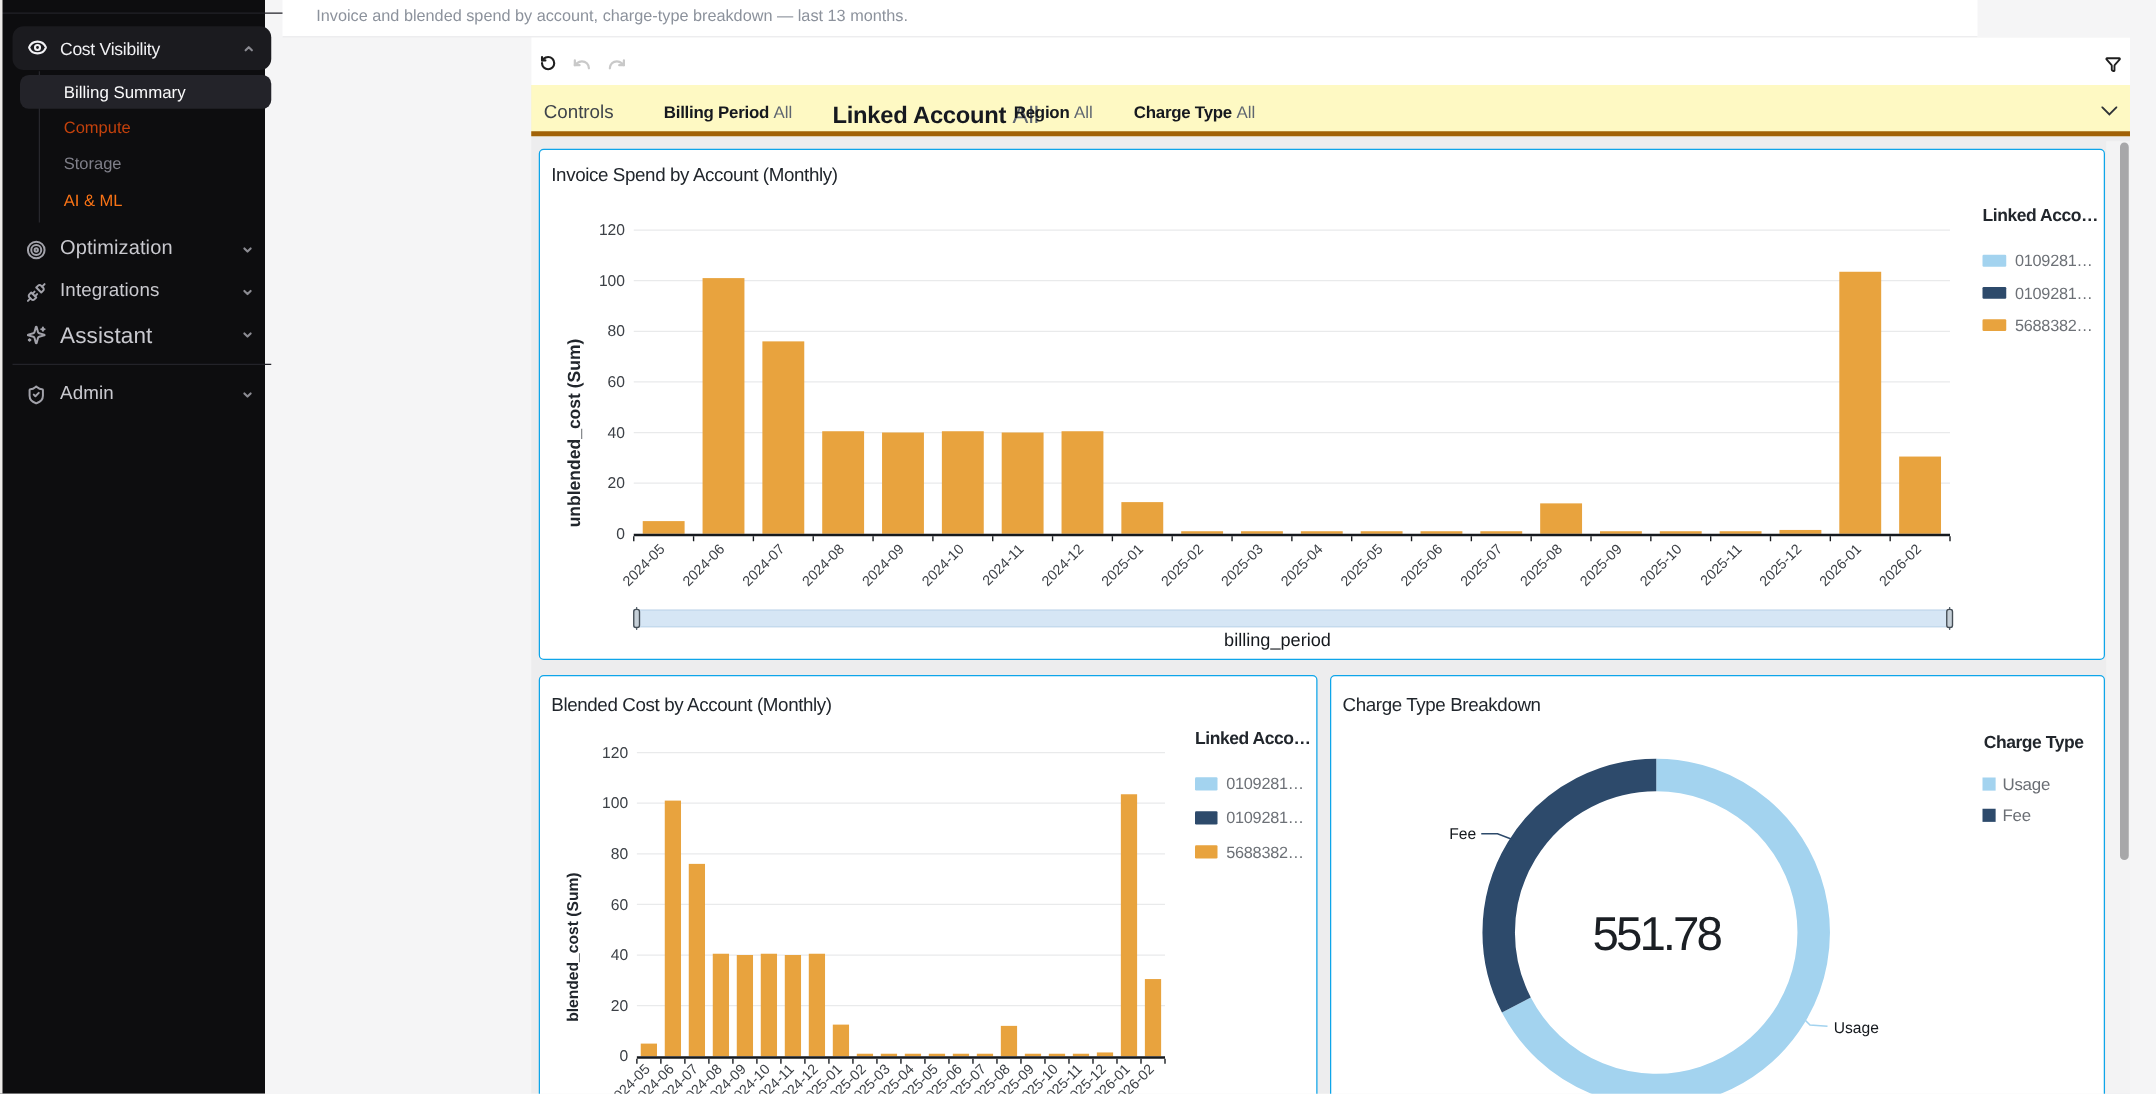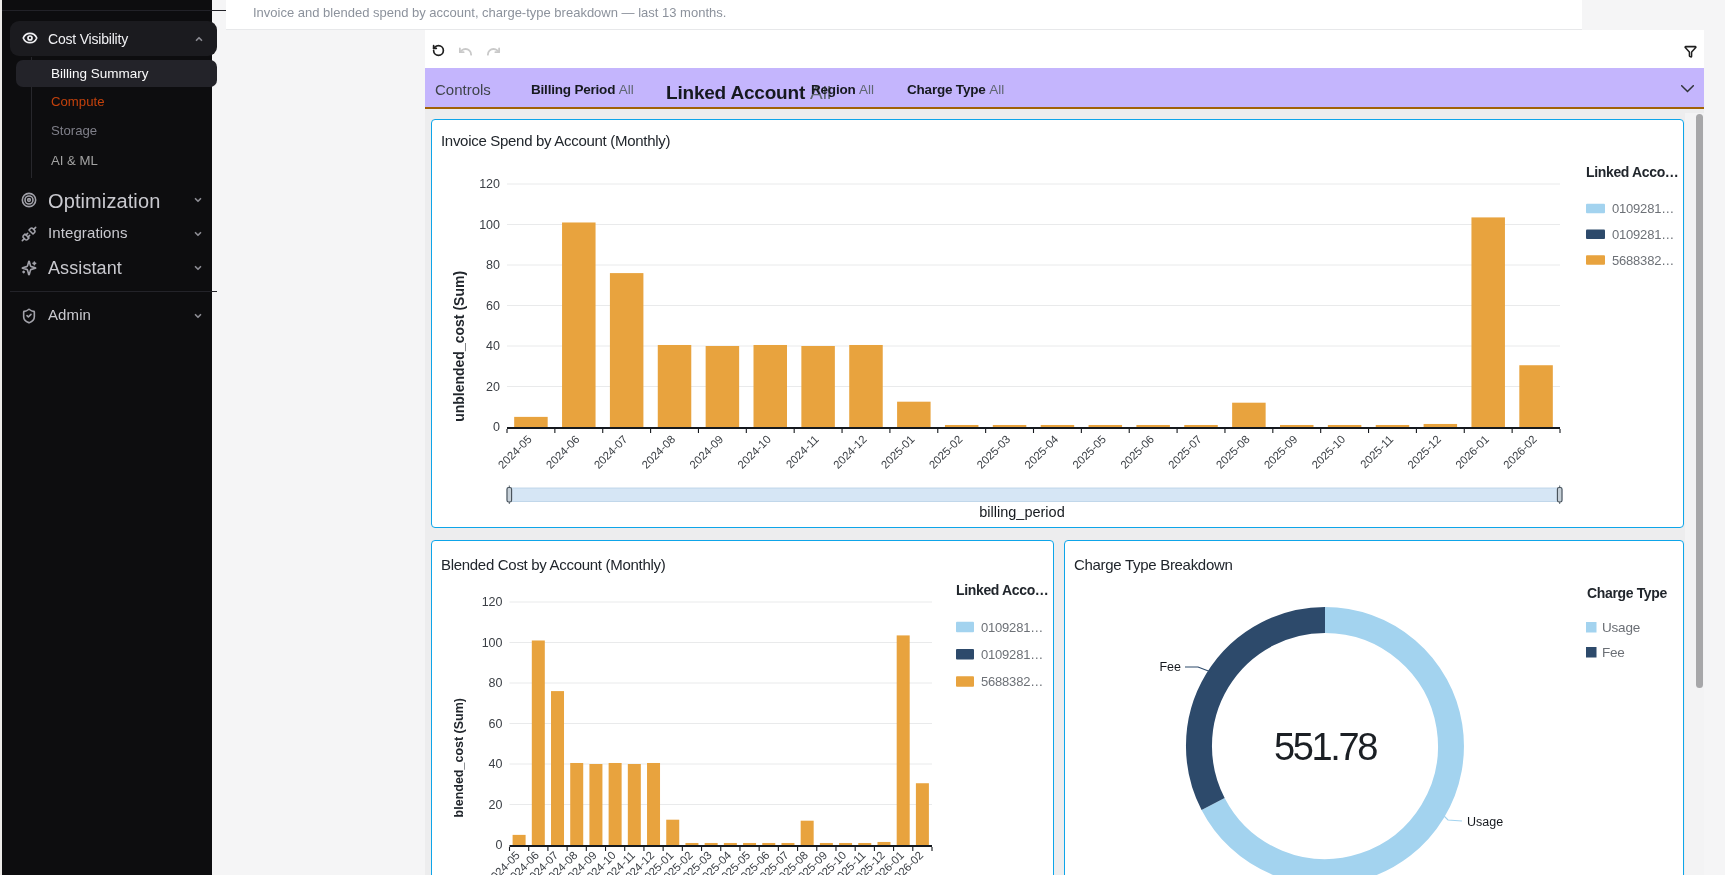--- a/index.html
+++ b/index.html
@@ -21,27 +21,27 @@
     </svg>
     <div style="position:absolute;left:48px;top:31px;font-size:14px;letter-spacing:-.2px;font-weight:500;color:#f1f1f4">Cost Visibility</div>
     <svg style="position:absolute;left:194px;top:34px" width="10" height="10" viewBox="0 0 24 24" fill="none" stroke="#8b8b92" stroke-width="4.08" stroke-linecap="round" stroke-linejoin="round">
       <path d="m18 15-6-6-6 6"></path>
     </svg>
     <div style="position:absolute;left:31px;top:57px;width:1px;height:121px;background:#27272c"></div>
     <div style="position:absolute;left:16px;top:60px;width:201px;height:27px;border-radius:7px;background:#232329"></div>
     <div style="position:absolute;left:51px;top:66px;font-size:13.5px;font-weight:500;color:#fafafb">Billing Summary</div>
     <div style="position:absolute;left:51px;top:93.5px;font-size:13.2px;color:#c2410c">Compute</div>
     <div style="position:absolute;left:51px;top:123px;font-size:13.2px;color:#7f7f89">Storage</div>
-    <div style="position:absolute;left:51px;top:152.5px;font-size:13.2px;color:#a3a3a3">AI &amp; ML</div>
+    <div style="position:absolute;left:51px;top:152.5px;font-size:13.2px;color:#f97316">AI &amp; ML</div>
     <svg style="position:absolute;left:21px;top:191.5px" width="16" height="16" viewBox="0 0 24 24" fill="none" stroke="#a2a2aa" stroke-width="2.40" stroke-linecap="round" stroke-linejoin="round">
       <circle cx="12" cy="12" r="10"></circle>
       <circle cx="12" cy="12" r="6"></circle>
       <circle cx="12" cy="12" r="2"></circle>
     </svg>
-    <div style="position:absolute;left:48px;top:189.5px;font-size:20px;font-weight:500;color:#c9c9cf;letter-spacing:.1px">Optimization</div>
+    <div style="position:absolute;left:48px;top:189.5px;font-size:16px;font-weight:500;color:#c9c9cf;letter-spacing:.1px">Optimization</div>
     <svg style="position:absolute;left:193px;top:194.5px" width="10" height="10" viewBox="0 0 24 24" fill="none" stroke="#8b8b92" stroke-width="4.08" stroke-linecap="round" stroke-linejoin="round">
       <path d="m6 9 6 6 6-6"></path>
     </svg>
     <svg style="position:absolute;left:21px;top:225.5px" width="16" height="16" viewBox="0 0 24 24" fill="none" stroke="#a2a2aa" stroke-width="2.40" stroke-linecap="round" stroke-linejoin="round">
       <path d="m19 5 3-3"></path>
       <path d="m2 22 3-3"></path>
       <path d="M6.3 20.3a2.4 2.4 0 0 0 3.4 0L12 18l-6-6-2.3 2.3a2.4 2.4 0 0 0 0 3.4Z"></path>
       <path d="M7.5 13.5 10 11"></path>
       <path d="M10.5 16.5 13 14"></path>
       <path d="m12 6 6 6 2.3-2.3a2.4 2.4 0 0 0 0-3.4l-2.6-2.6a2.4 2.4 0 0 0-3.4 0Z"></path>
@@ -89,21 +89,21 @@
       </svg>
     <svg style="position:absolute;left:61px;top:14px" width="15" height="15" viewBox="0 0 24 24" fill="none" stroke="#c9c9c9" stroke-width="2.88" stroke-linecap="round" stroke-linejoin="round">
         <path d="M21 7v6h-6"></path>
         <path d="M3 17a9 9 0 0 1 9-9 9 9 0 0 1 6 2.3l3 2.7"></path>
       </svg>
     <svg style="position:absolute;left:1259px;top:15px" width="13" height="13" viewBox="0 0 24 24" fill="none" stroke="#1f1f1f" stroke-width="2.77" stroke-linecap="round" stroke-linejoin="round">
         <path d="M10 20a1 1 0 0 0 .553.895l2 1A1 1 0 0 0 14 21v-7a2 2 0 0 1 .517-1.341L21.74 4.67A1 1 0 0 0 21 3H3a1 1 0 0 0-.742 1.67l7.225 7.989A2 2 0 0 1 10 14z"></path>
       </svg>
   </div>
 
-  <div style="position:absolute;left:0;top:38px;width:1279px;height:41px;background:#c4b5fd;border-bottom:2px solid #a16207">
+  <div style="position:absolute;left:0;top:38px;width:1279px;height:41px;background:#fef9c3;border-bottom:4px solid #a16207">
     <div style="position:absolute;left:10px;top:13px;font-size:15px;color:#3f444b">Controls</div>
     <div style="position:absolute;left:106px;top:14px;font-size:13.5px;font-weight:700;letter-spacing:-.2px;color:#16191f">Billing Period <span style="font-weight:400;letter-spacing:0;color:#5f6671">All</span></div>
     <div style="position:absolute;left:241px;top:14px;font-size:19px;font-weight:700;letter-spacing:-.2px;color:#16191f">Linked Account <span style="font-weight:400;letter-spacing:0;color:#5f6671">All</span></div>
     <div style="position:absolute;left:386px;top:14px;font-size:13.5px;font-weight:700;letter-spacing:-.2px;color:#16191f">Region <span style="font-weight:400;letter-spacing:0;color:#5f6671">All</span></div>
     <div style="position:absolute;left:482px;top:14px;font-size:13.5px;font-weight:700;letter-spacing:-.2px;color:#16191f">Charge Type <span style="font-weight:400;letter-spacing:0;color:#5f6671">All</span></div>
     <svg style="position:absolute;left:1256px;top:17px" width="13" height="8" viewBox="0 0 13 8" fill="none">
         <path d="M0.7 0.7 L6.5 6.5 L12.3 0.7" stroke="#2f3338" stroke-width="1.5" stroke-linecap="round"></path>
       </svg>
   </div>
 </div>

